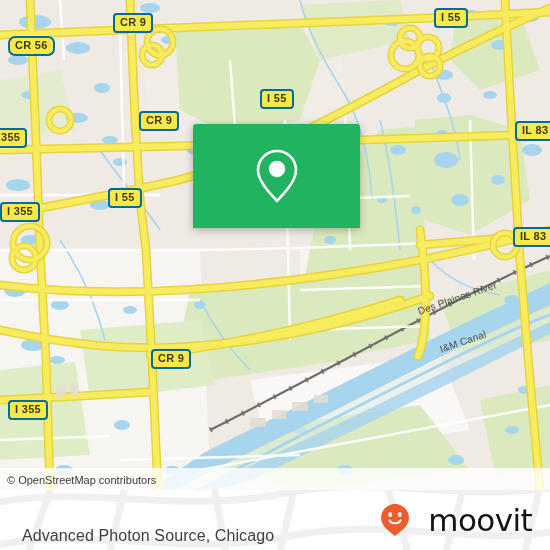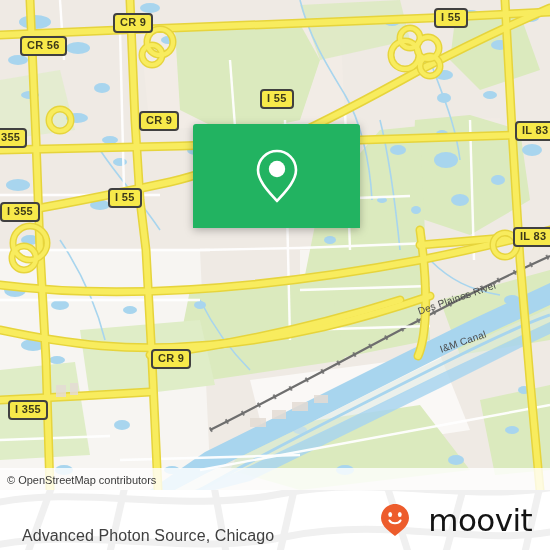--- a/index.html
+++ b/index.html
@@ -16,21 +16,21 @@
   .map-area {
     position: absolute; left: 0; top: 0; width: 550px; height: 490px;
     overflow: hidden; background: #efeae4;
   }
   .map-svg { position:absolute; left:0; top:0; width:550px; height:490px; display:block; }
 
   
   .shield {
     position: absolute;
     background: #f7e94a;
-    border: 2px solid #404040;
+    border: 2px solid #0369a1;
     border-radius: 4px;
     color: #3d3a1a;
     font-family: "Liberation Sans", sans-serif;
     font-weight: bold;
     font-size: 11px;
     line-height: 13px;
     padding: 1px 5px 2px 5px;
     letter-spacing: 0.3px;
     white-space: nowrap;
     text-align: center;
@@ -320,21 +320,21 @@
           <rect x="272" y="410" width="14" height="9"></rect>
           <rect x="292" y="402" width="16" height="9"></rect>
           <rect x="314" y="395" width="14" height="8"></rect>
           <rect x="56" y="385" width="10" height="12"></rect>
           <rect x="70" y="383" width="8" height="12"></rect>
         </g>
       </g>
     </svg>
 
     <div class="shield" style="left:113px; top:13px;">CR 9</div>
-    <div class="shield" style="left:20px;   top:36px;">CR 56</div>
+    <div class="shield" style="left:8px;   top:36px;border-radius:7px;">CR 56</div>
     <div class="shield" style="left:434px; top:8px;">I 55</div>
     <div class="shield" style="left:260px; top:89px;">I 55</div>
     <div class="shield" style="left:139px; top:111px;">CR 9</div>
     <div class="shield" style="left:515px; top:121px;">IL 83</div>
     <div class="shield" style="left:-6px;  top:128px;">355</div>
     <div class="shield" style="left:0px;   top:202px;">I 355</div>
     <div class="shield" style="left:108px; top:188px;">I 55</div>
     <div class="shield" style="left:513px; top:227px;">IL 83</div>
     <div class="shield" style="left:151px; top:349px;">CR 9</div>
     <div class="shield" style="left:8px;   top:400px;">I 355</div>

